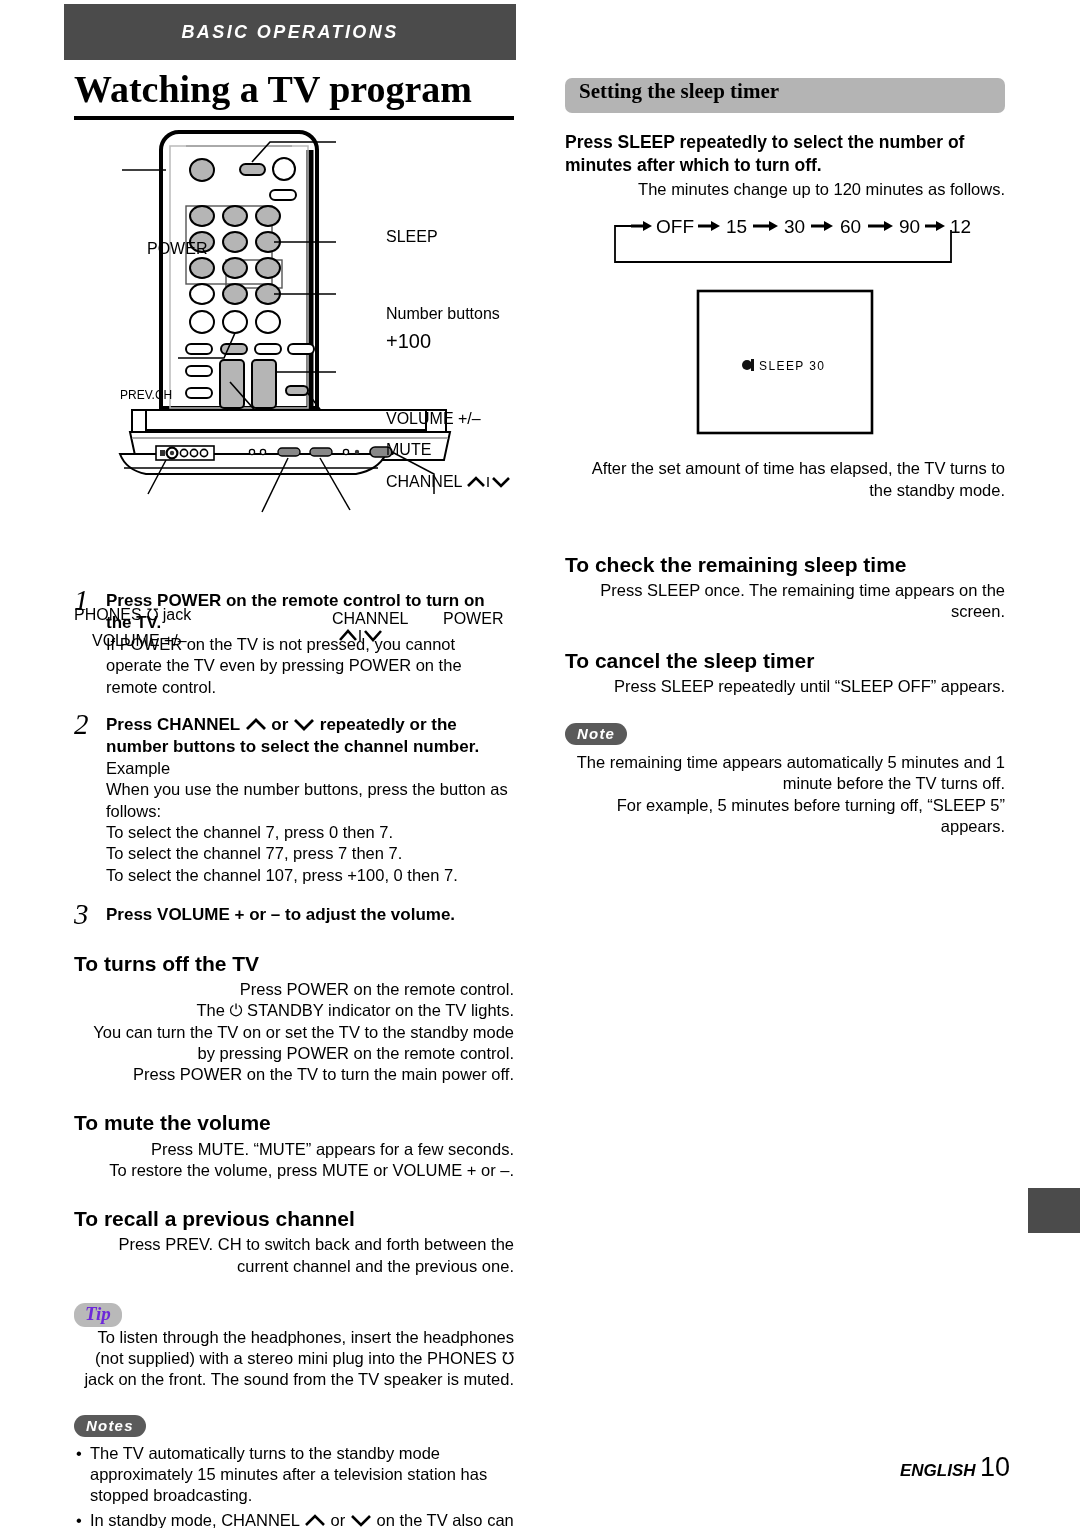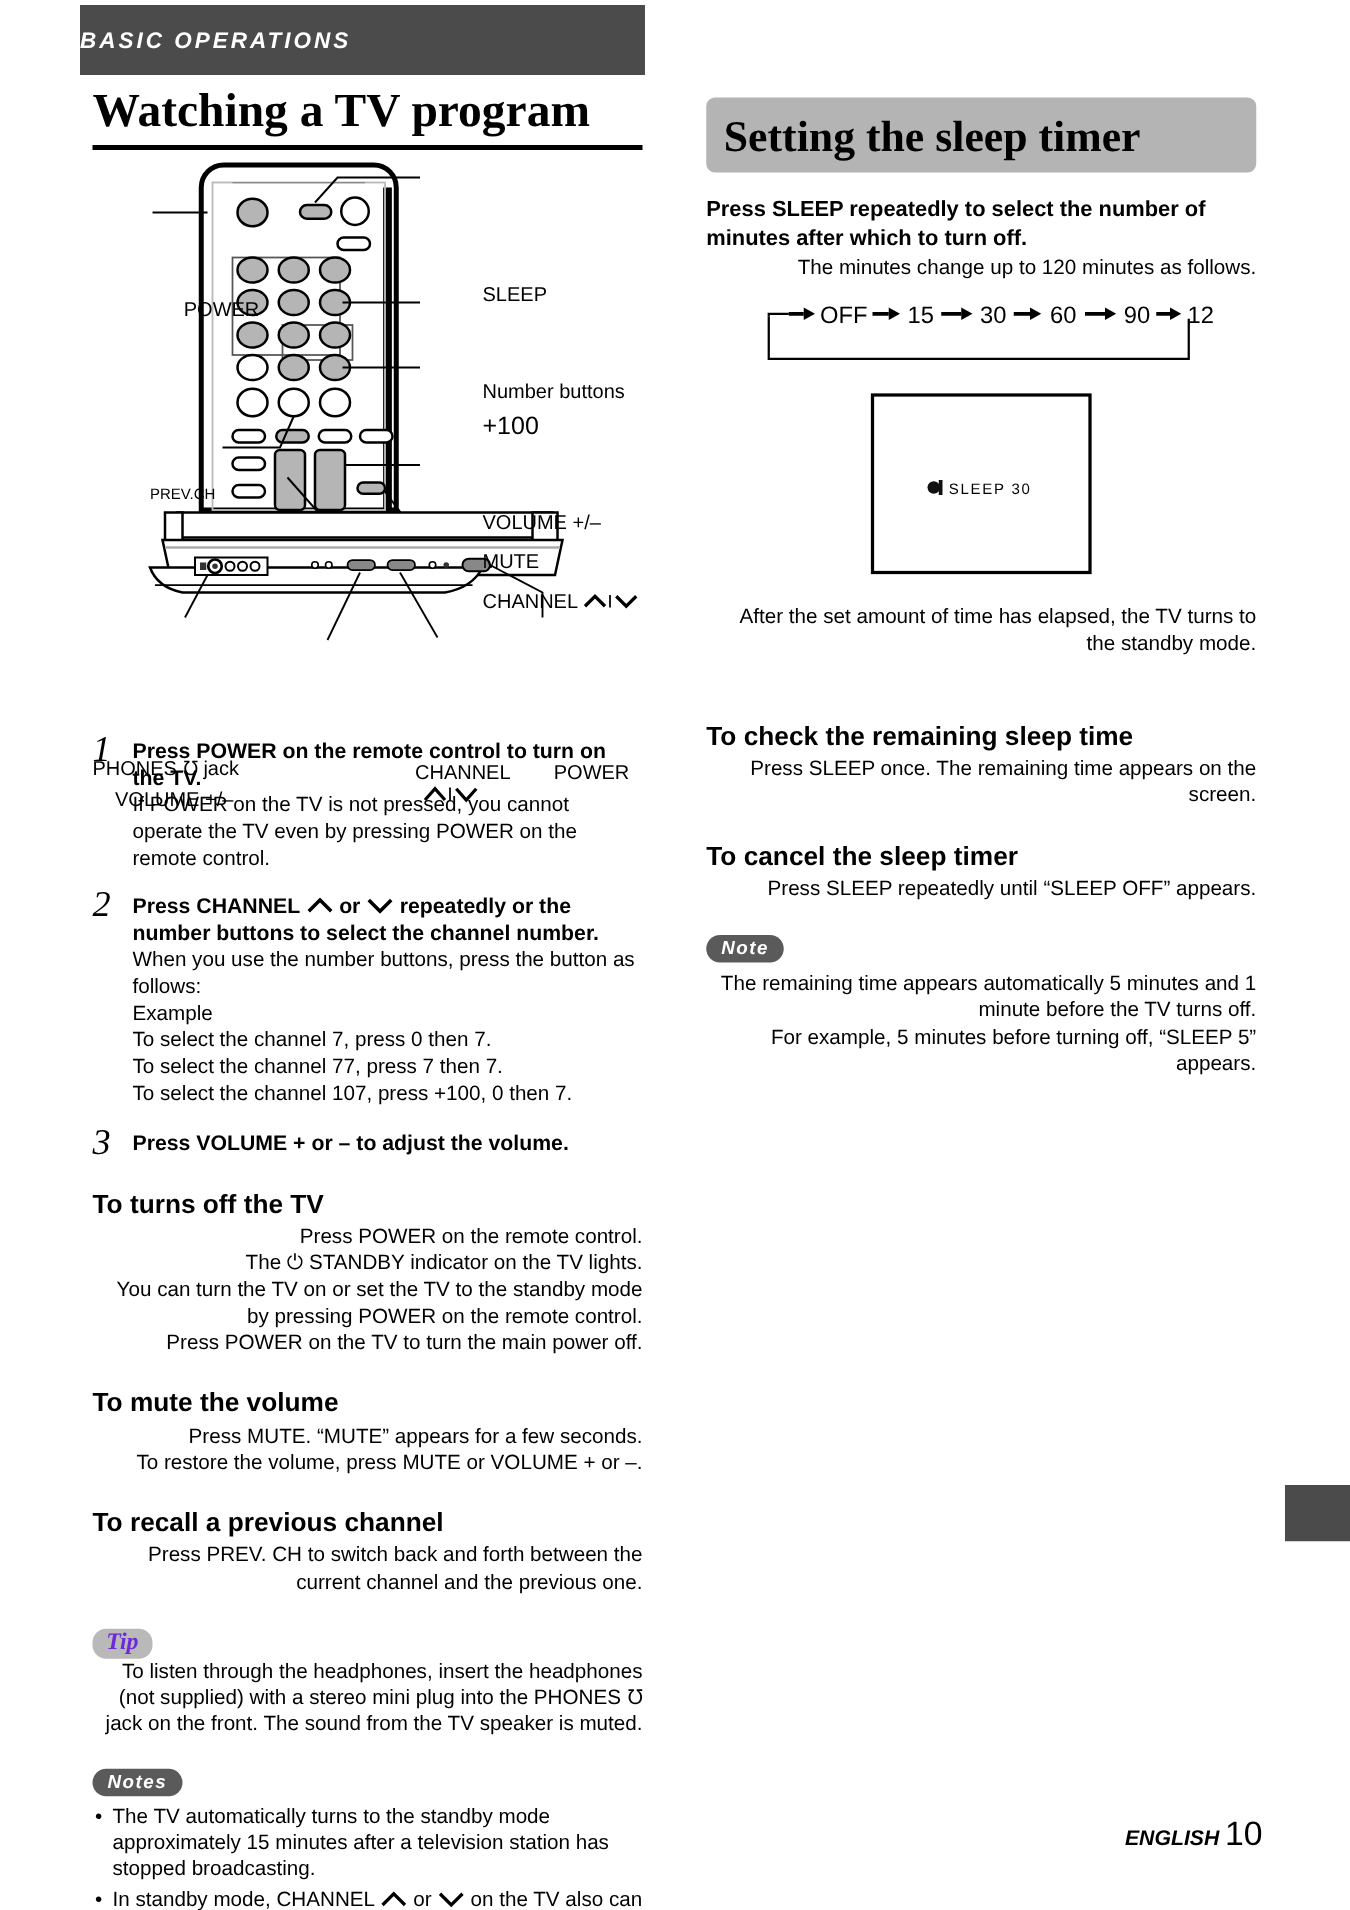--- a/index.html
+++ b/index.html
@@ -1,34 +1,34 @@
 <!DOCTYPE html>
 <html><head>
 <meta charset="utf-8">
 <style>
   html,body{margin:0;padding:0;background:#fff;}
   body{width:1080px;height:1528px;position:relative;overflow:hidden;
        font-family:"Liberation Sans",sans-serif;color:#000;}
 
   
   .banner{position:absolute;left:64px;top:4px;width:452px;height:56px;
-          background:#4b4b4b;display:flex;align-items:center;justify-content:flex-start;}
+          background:#4b4b4b;display:flex;align-items:center;justify-content:center;}
   .banner span{color:#fff;font-weight:bold;font-style:italic;font-size:18px;
                letter-spacing:2.4px;}
 
   
   .col-left{position:absolute;left:74px;top:70px;width:440px;}
   .h1{font-family:"Liberation Serif",serif;font-weight:bold;font-size:38px;
       line-height:1.05;padding-bottom:6px;border-bottom:4px solid #000;
       margin:0 0 0 0;}
 
   
   .col-right{position:absolute;left:565px;top:78px;width:440px;}
-  .h1-gray{background:#b4b4b4;border-radius:7px;padding:14px 14px 11px 14px;
-           font-family:"Liberation Serif",serif;font-weight:bold;font-size:35px;
+  .h1-gray{background:#b4b4b4;border-radius:7px;padding:3px 14px 11px 14px;
+           font-family:"Liberation Serif",serif;font-weight:bold;font-size:21px;
            line-height:1;}
 
   .h2{font-size:21px;font-weight:bold;margin:26px 0 3px 0;line-height:1.15;}
   .lead{font-size:17.5px;font-weight:bold;line-height:1.32;margin:18px 0 2px 0;}
   p.body{font-size:16.5px;line-height:1.29;margin:0;text-align:right;}
 
   
   .step{position:relative;padding-left:32px;margin-top:16px;}
   .step .num{position:absolute;left:0;top:-4px;font-family:"Liberation Serif",serif;
              font-style:italic;font-size:29px;line-height:1;}
@@ -206,22 +206,22 @@
       <span>Press CHANNEL</span>
       <svg width="22" height="13" viewBox="0 0 22 13" style="display:inline-block;vertical-align:-1px;">
         <path d="M2 11 L11 2 L20 11" stroke="#000" stroke-width="2.8" fill="none"></path>
       </svg>
       <span>or</span>
       <svg width="22" height="13" viewBox="0 0 22 13" style="display:inline-block;vertical-align:-1px;">
         <path d="M2 2 L11 11 L20 2" stroke="#000" stroke-width="2.8" fill="none"></path>
       </svg>
       <span>repeatedly or the number buttons to select the channel number.</span>
     </div>
+    <div class="sub">Example</div>
     <div class="sub">When you use the number buttons, press the button as follows:</div>
-    <div class="sub">Example</div>
     <div class="sub">To select the channel 7, press 0 then 7.</div>
     <div class="sub">To select the channel 77, press 7 then 7.</div>
     <div class="sub">To select the channel 107, press +100, 0 then 7.</div>
   </div>
 
   <div class="step" style="margin-top:18px;">
     <div class="num">3</div>
     <div class="title">Press VOLUME + or – to adjust the volume.</div>
   </div>
 

